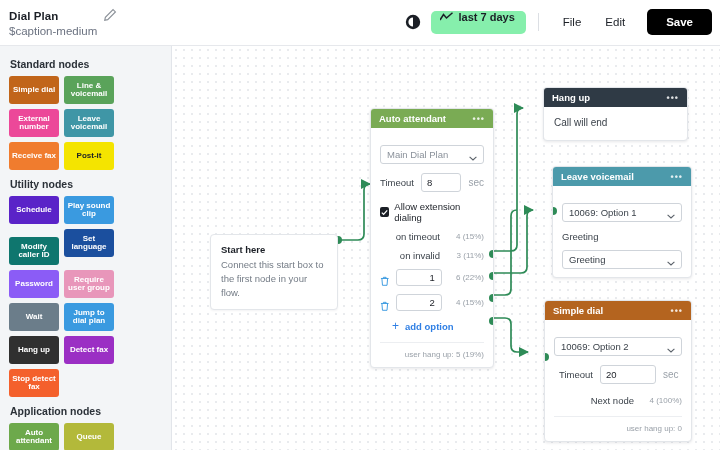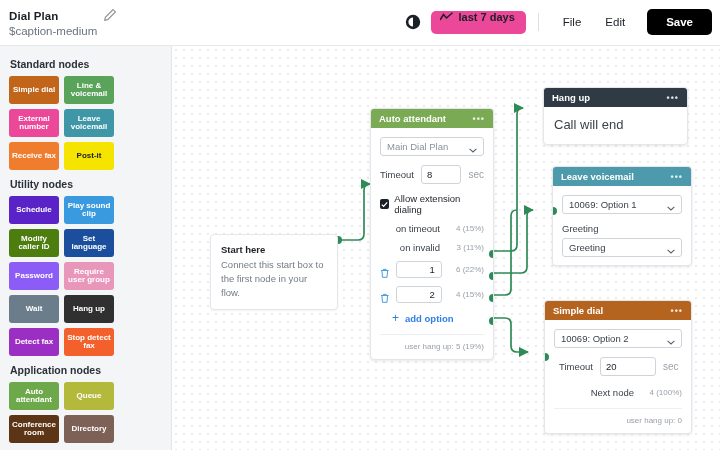--- a/index.html
+++ b/index.html
@@ -31,21 +31,21 @@
     font-size: 11.5px; color: #6b7280;
   }
 
   .hdr-right {
     position: absolute; right: 8px; top: 7px; height: 30px;
     display: flex; align-items: center; gap: 0;
   }
   .info-icon { width: 16px; height: 16px; margin-right: 10px; }
   .chip {
     display: flex; align-items: center; gap: 6px;
-    background: #ec4899; border-radius: 5px;
+    background: #86efac; border-radius: 5px;
     padding: 5px 11px 15px 9px; height: 23px;
     font-size: 11px; font-weight: bold; color: #1b1f26;
     cursor: pointer;
   }
   .chip .spark { width: 13px; height: 10px; display: block; }
   .hdr-div { width: 1px; height: 18px; background: #dcdfe4; margin: 0 12px; }
   .menu-btn {
     font-size: 11.5px; color: #1b1f26; padding: 5px 12px; cursor: pointer;
     background: none; border: none; font-family: inherit;
   }
@@ -108,21 +108,21 @@
     justify-content: space-between; padding: 0 8px;
     font-size: 9.5px; font-weight: bold; color: #ffffff;
   }
   .dots { letter-spacing: 1px; font-size: 9px; opacity: .85; cursor: pointer; }
   .node-body { padding: 9px 9px 8px 9px; }
 
   .select {
     width: 100%; height: 19px; border: 1px solid #cfd4da; border-radius: 3px;
     background: #ffffff; display: flex; align-items: center;
     justify-content: space-between; padding: 0 6px;
-    font-size: 9.5px; color: #3b424a; cursor: pointer;
+    font-size: 9.5px; color: #3b424a; cursor: pointer; margin-top: 8px;
   }
   .select.muted { color: #8b929b; }
   .chev { width: 8px; height: 5px; flex: none; }
 
   .field-row {
     display: flex; align-items: center; justify-content: flex-end;
     gap: 7px; margin-top: 9px;
   }
   .field-label { font-size: 9.5px; color: #3b424a; }
   .field-input {
@@ -156,21 +156,21 @@
   .add-opt {
     display: flex; align-items: center; gap: 6px; margin-top: 9px;
     margin-left: 12px; font-size: 9.5px; font-weight: bold;
     color: #2f7fe4; cursor: pointer;
   }
   .plus { font-size: 12px; line-height: 1; font-weight: normal; }
   .foot {
     text-align: right; font-size: 8px; color: #9aa1a9;
     margin-top: 10px; padding-top: 7px; border-top: 1px solid #eceef1;
   }
-  .plain-text { font-size: 13px; color: #3b424a; }
+  .plain-text { font-size: 10px; color: #3b424a; }
   .sub-label { font-size: 9.5px; color: #3b424a; margin: 9px 0 4px 0; }
 
   .port {
     position: absolute; width: 8px; height: 8px; border-radius: 50%;
     background: #2e8b57;
   }
 </style>
 </head>
 <body>
 
@@ -216,25 +216,26 @@
         <div class="node-chip" style="background: rgb(90, 163, 90);">Line &amp; voicemail</div>
         <div class="node-chip" style="background: #ec4899;">External number</div>
         <div class="node-chip" style="background: rgb(63, 150, 166);">Leave voicemail</div>
         <div class="node-chip" style="background: rgb(240, 124, 46);">Receive fax</div>
         <div class="node-chip" style="background: rgb(244, 228, 0); color: rgb(27, 31, 38);">Post-it</div>
       </div>
       <div class="sec-title">Utility nodes</div>
       <div class="node-grid">
         <div class="node-chip" style="background: rgb(90, 35, 200);">Schedule</div>
         <div class="node-chip" style="background: rgb(58, 154, 224);">Play sound clip</div>
-        <div class="node-chip" style="background: #4d7c0f;">Modify caller ID</div>
+        <div class="node-chip" style="background: #0f766e; margin-top: 8px;">Modify caller ID</div>
         <div class="node-chip" style="background: rgb(27, 79, 158);">Set language</div>
         <div class="node-chip" style="background: #8b5cf6;">Password</div>
         <div class="node-chip" style="background: rgb(232, 150, 186);">Require user group</div>
         <div class="node-chip" style="background: rgb(107, 125, 138);">Wait</div>
+        <div class="node-chip" style="background: rgb(58, 154, 224);">Jump to dial plan</div>
         <div class="node-chip" style="background: rgb(48, 48, 48);">Hang up</div>
         <div class="node-chip" style="background: rgb(155, 47, 196);">Detect fax</div>
         <div class="node-chip" style="background: rgb(244, 96, 44);">Stop detect fax</div>
       </div>
       <div class="sec-title">Application nodes</div>
       <div class="node-grid">
         <div class="node-chip" style="background: rgb(109, 169, 75);">Auto attendant</div>
         <div class="node-chip" style="background: rgb(179, 185, 58);">Queue</div>
         <div class="node-chip" style="background: rgb(91, 53, 22);">Conference room</div>
         <div class="node-chip" style="background: rgb(125, 97, 87);">Directory</div>

